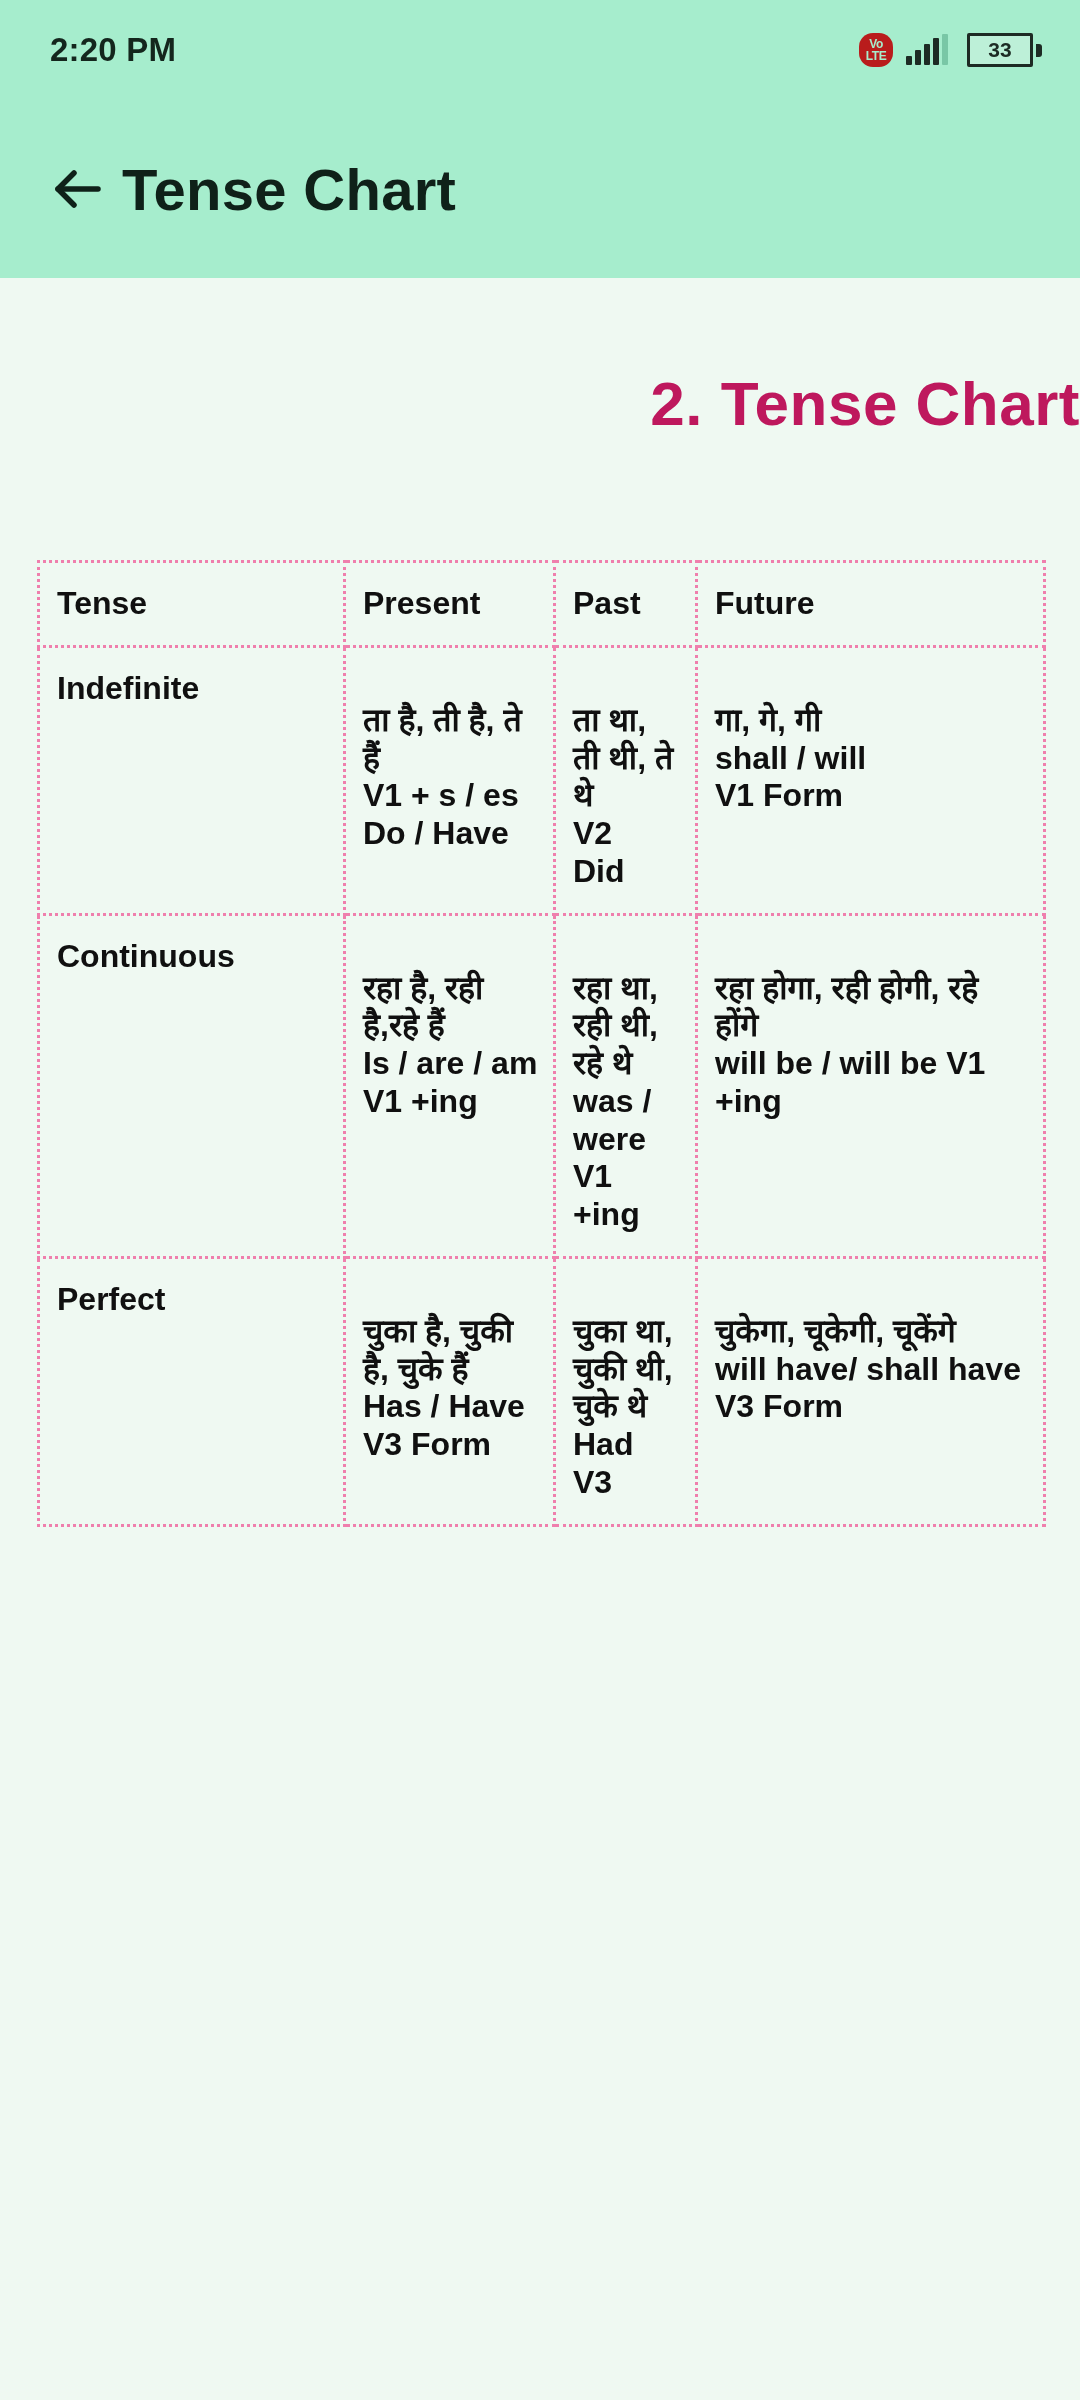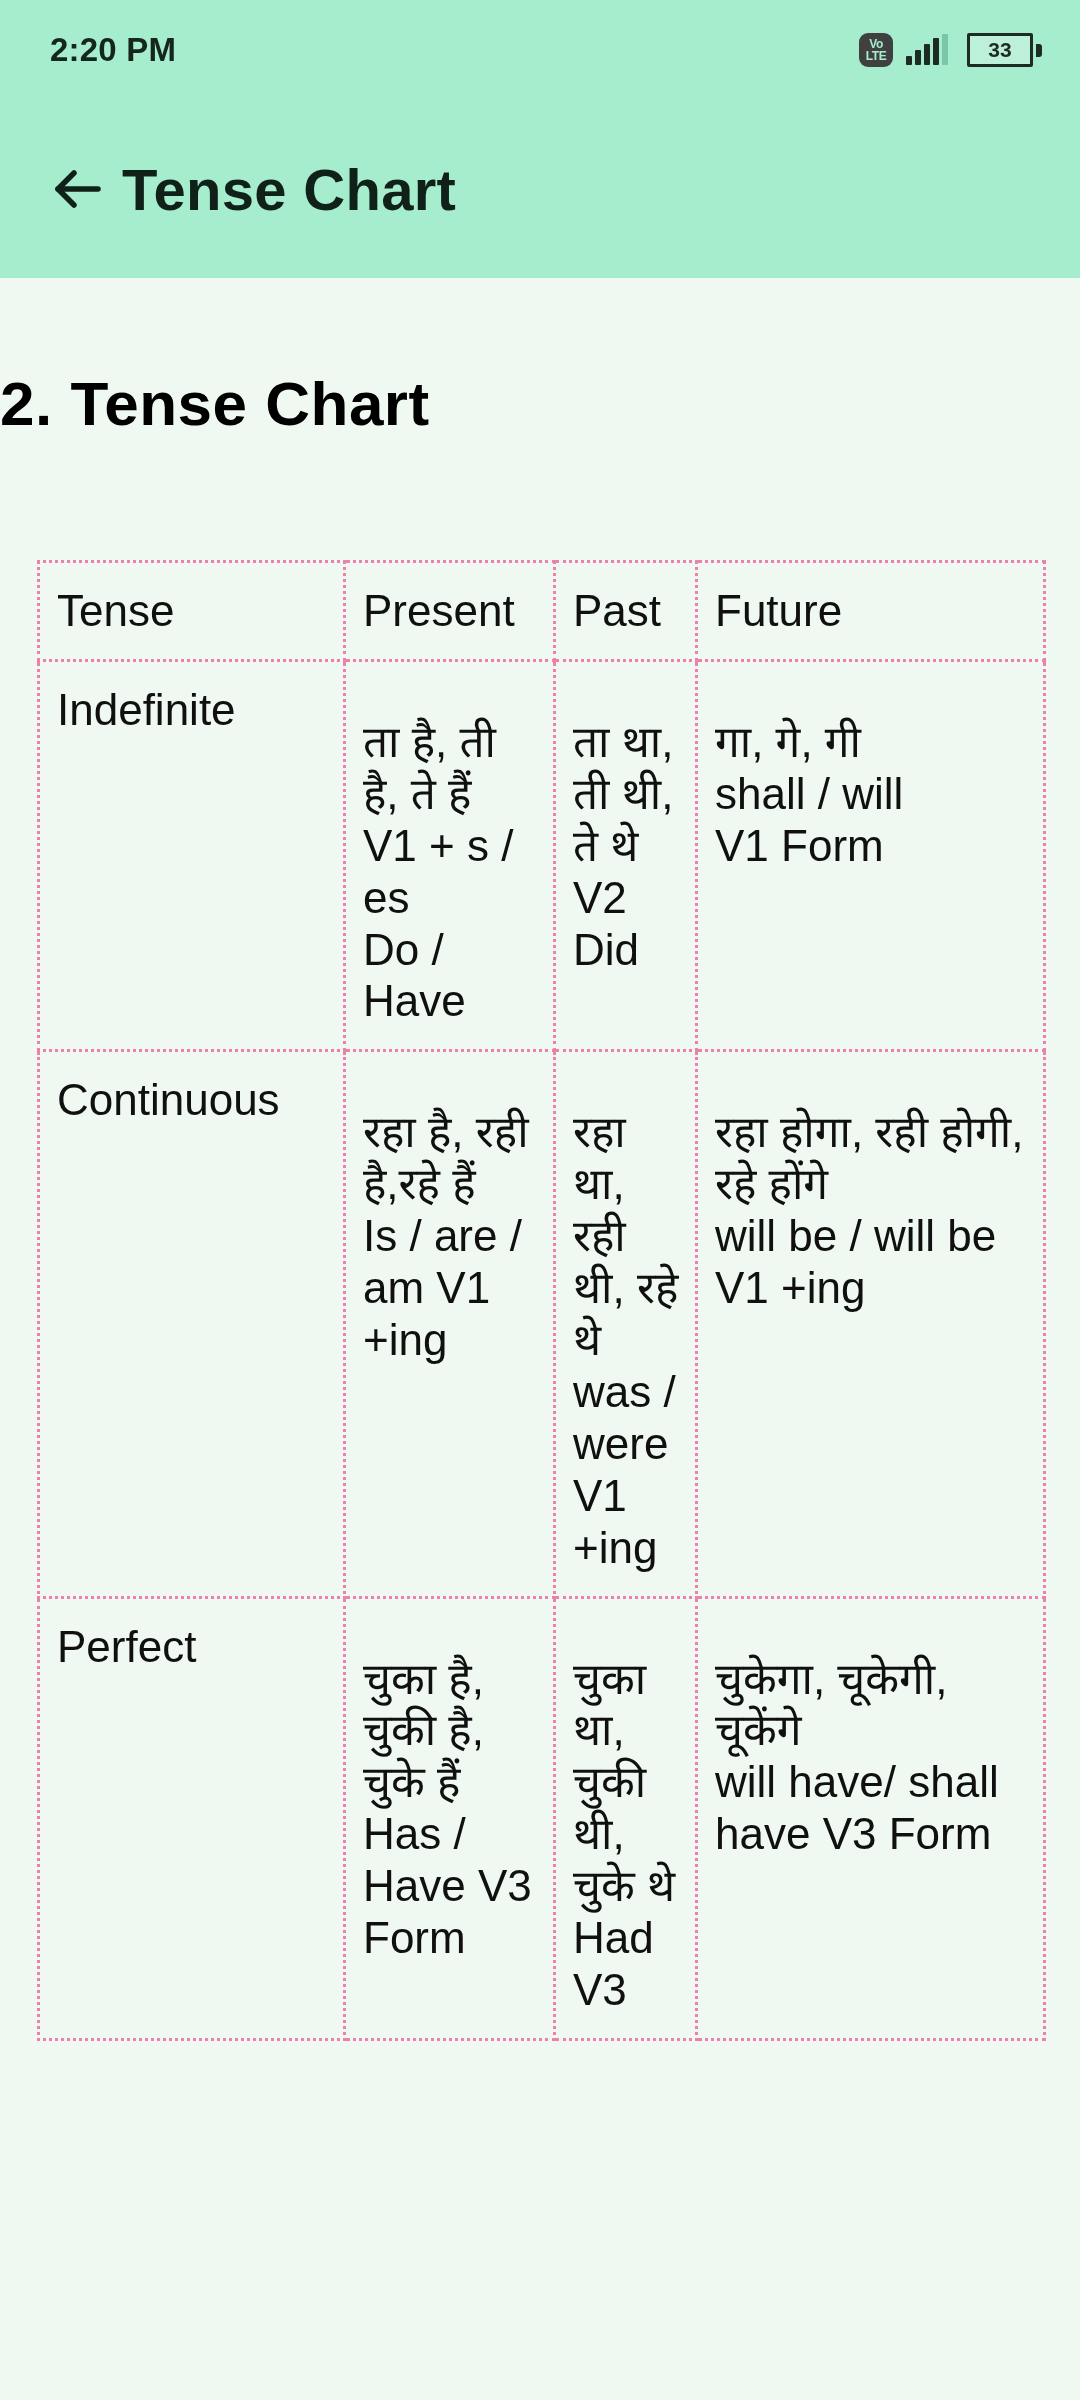--- a/index.html
+++ b/index.html
@@ -24,21 +24,21 @@
     display:flex; align-items:center; justify-content:space-between;
     padding:0 38px 0 50px;
   }
   .status-clock {
     font-size:33px; font-weight:bold; color:#14261d;
     letter-spacing:.2px;
   }
   .status-right { display:flex; align-items:center; gap:13px; }
 
   .volte {
-    width:34px; height:34px; border-radius:9px; background:#404040;
+    width:34px; height:34px; border-radius:14px; background:#b91c1c;
     color:#a6edcd; display:flex; flex-direction:column;
     align-items:center; justify-content:center; line-height:1;
   }
   .volte span { font-size:12px; font-weight:bold; letter-spacing:-.4px; }
 
   .signal { display:flex; align-items:flex-end; gap:3px; height:30px; }
   .signal i { display:block; width:6px; background:#1d2b24; border-radius:1px; }
   .signal i:nth-child(1){ height:9px; }
   .signal i:nth-child(2){ height:15px; }
   .signal i:nth-child(3){ height:21px; }
@@ -63,37 +63,37 @@
   }
   .back-arrow { width:58px; height:58px; flex:0 0 auto; }
   .back-arrow svg { display:block; }
   .app-title {
     font-size:58px; font-weight:bold; color:#0f2119; letter-spacing:.3px;
   }
 
   
   .page-heading {
     position:absolute; left:0; top:368px; width:1080px;
-    text-align:left; font-size:62px; font-weight:bold;
-    color:#000000; letter-spacing:.5px;
+    text-align:right; font-size:62px; font-weight:bold;
+    color:#be185d; letter-spacing:.5px;
   }
 
   
   .chart-wrap { position:absolute; left:37px; top:560px; width:1006px; }
 
   table.tense-table {
     width:1006px; border-collapse:collapse; table-layout:fixed;
     border:3px dotted #ef7fad;
   }
   table.tense-table td {
     border:3px dotted #ef7fad;
     vertical-align:top;
     padding:22px 14px 22px 17px;
-    font-size:44px; line-height:1.18; color:#101010;
-    word-wrap:break-word; overflow-wrap:break-word;
+    font-size:32px; line-height:1.18; color:#101010;
+    word-wrap:break-word; overflow-wrap:break-word;font-weight:bold;
   }
 
   col.c-tense  { width:306px; }
   col.c-pres   { width:210px; }
   col.c-past   { width:142px; }
   col.c-fut    { width:348px; }
 
   .hdr-tense  { color:#8f00e8; font-size:44px; padding-top:32px; padding-bottom:34px; }
   .hdr-period { color:#d4772a; font-size:44px; padding-top:32px; padding-bottom:34px; }
 

